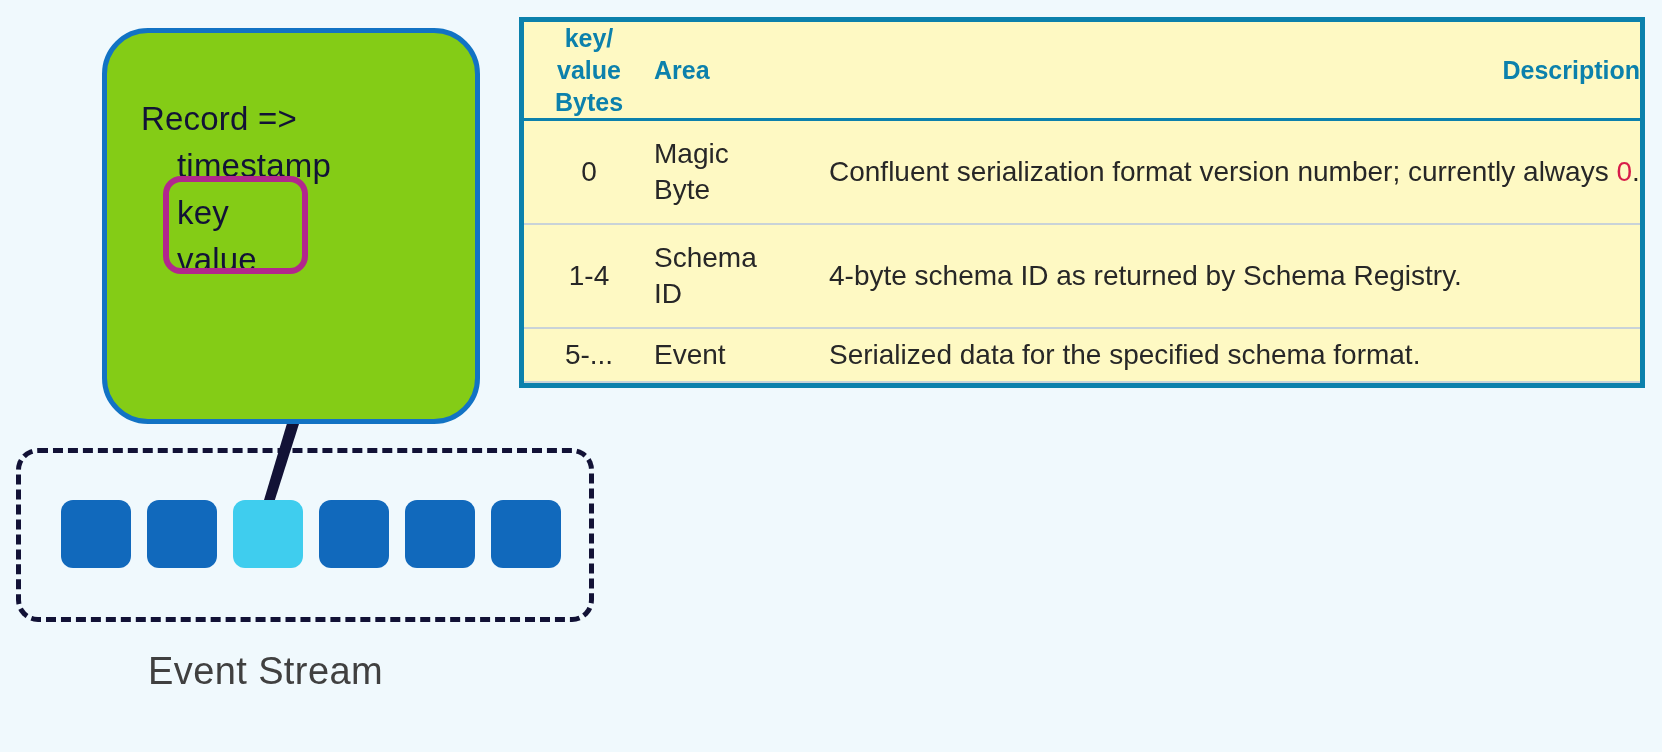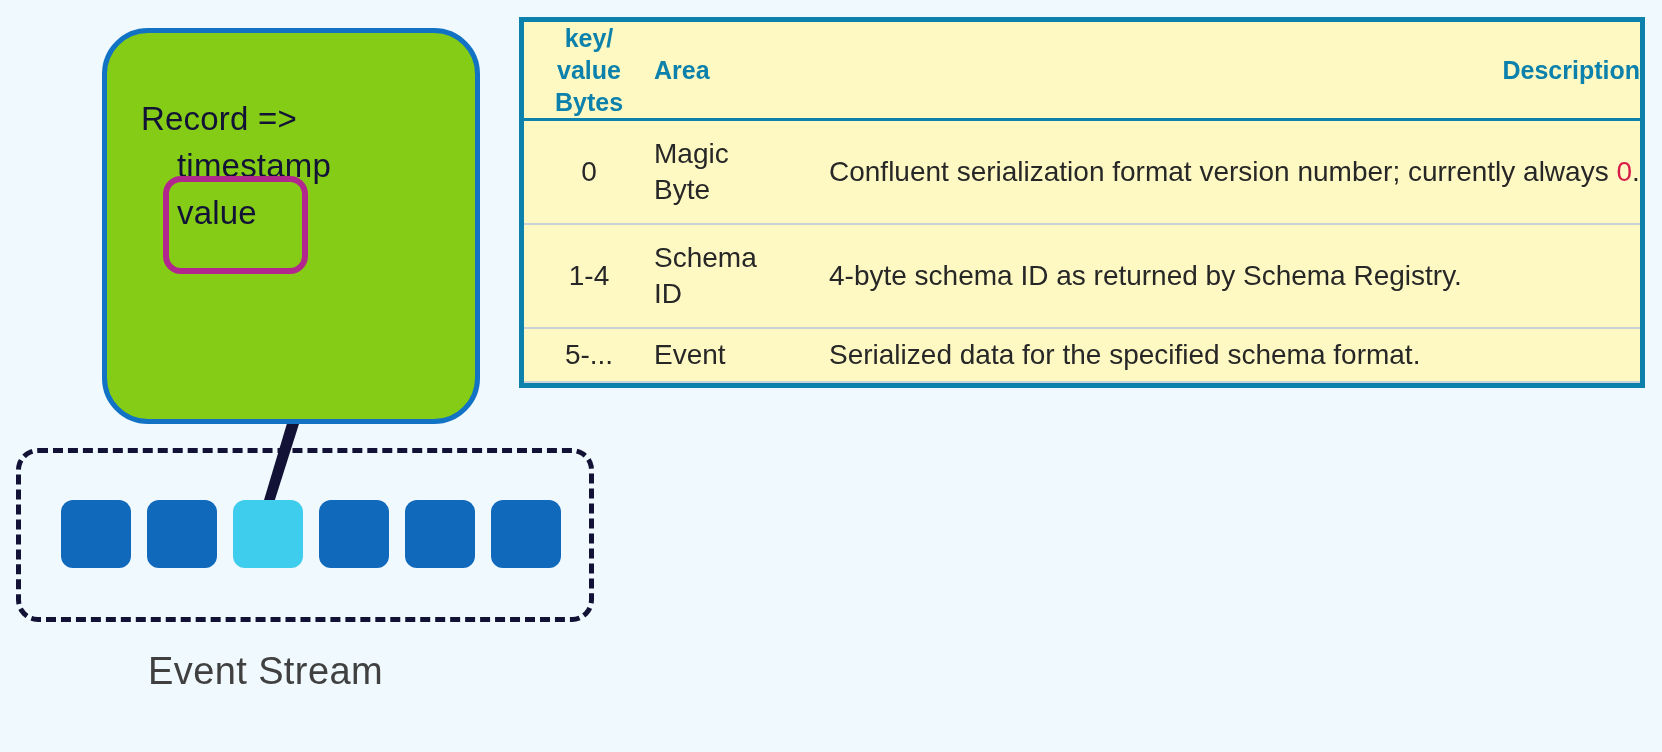--- a/index.html
+++ b/index.html
@@ -187,20 +187,21 @@
     <div class="stream-record"></div>
     <div class="stream-record"></div>
   </div>
 
   <div id="event-stream-label">Event Stream</div>
 
   <div id="record-callout">
     <div id="record-callout-text">
       <span class="record-line">Record =&gt;</span>
       <span class="record-line record-indent">timestamp</span>
+      <span class="record-line record-indent">key</span>
       <span class="record-line record-indent">value</span>
     </div>
   </div>
 
   <div id="key-value-highlight"></div>
 
   <div id="wire-format-table-wrap">
     <table id="wire-format-table">
       <thead>
         <tr>

